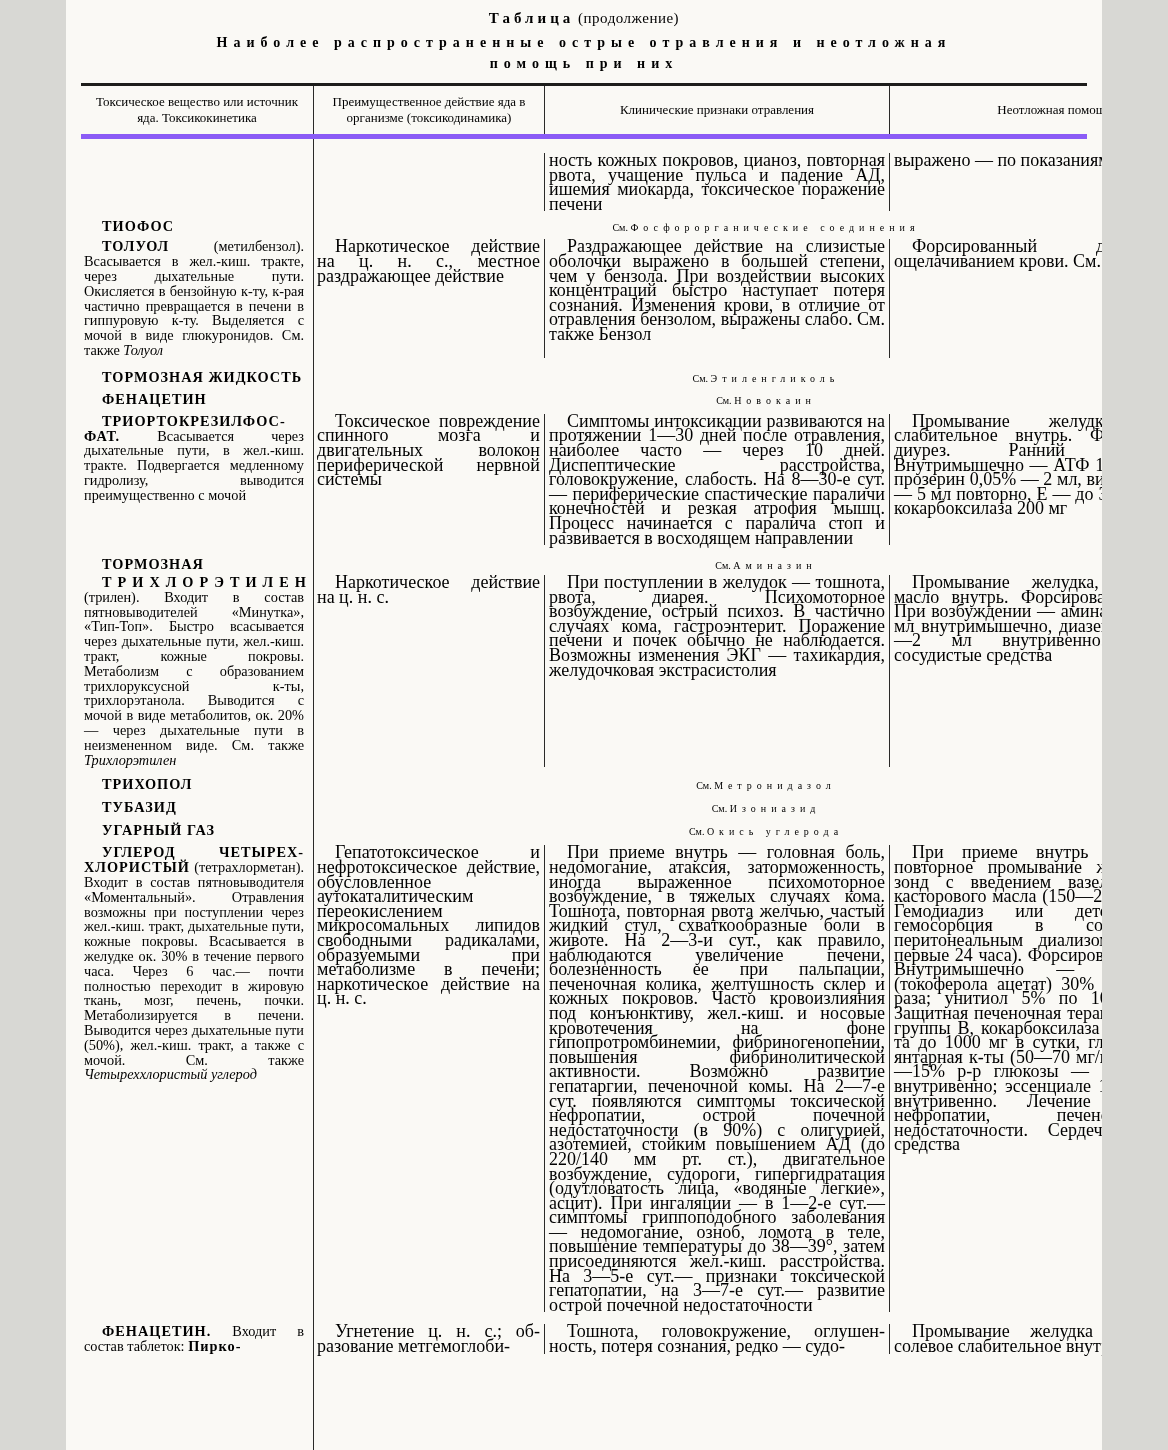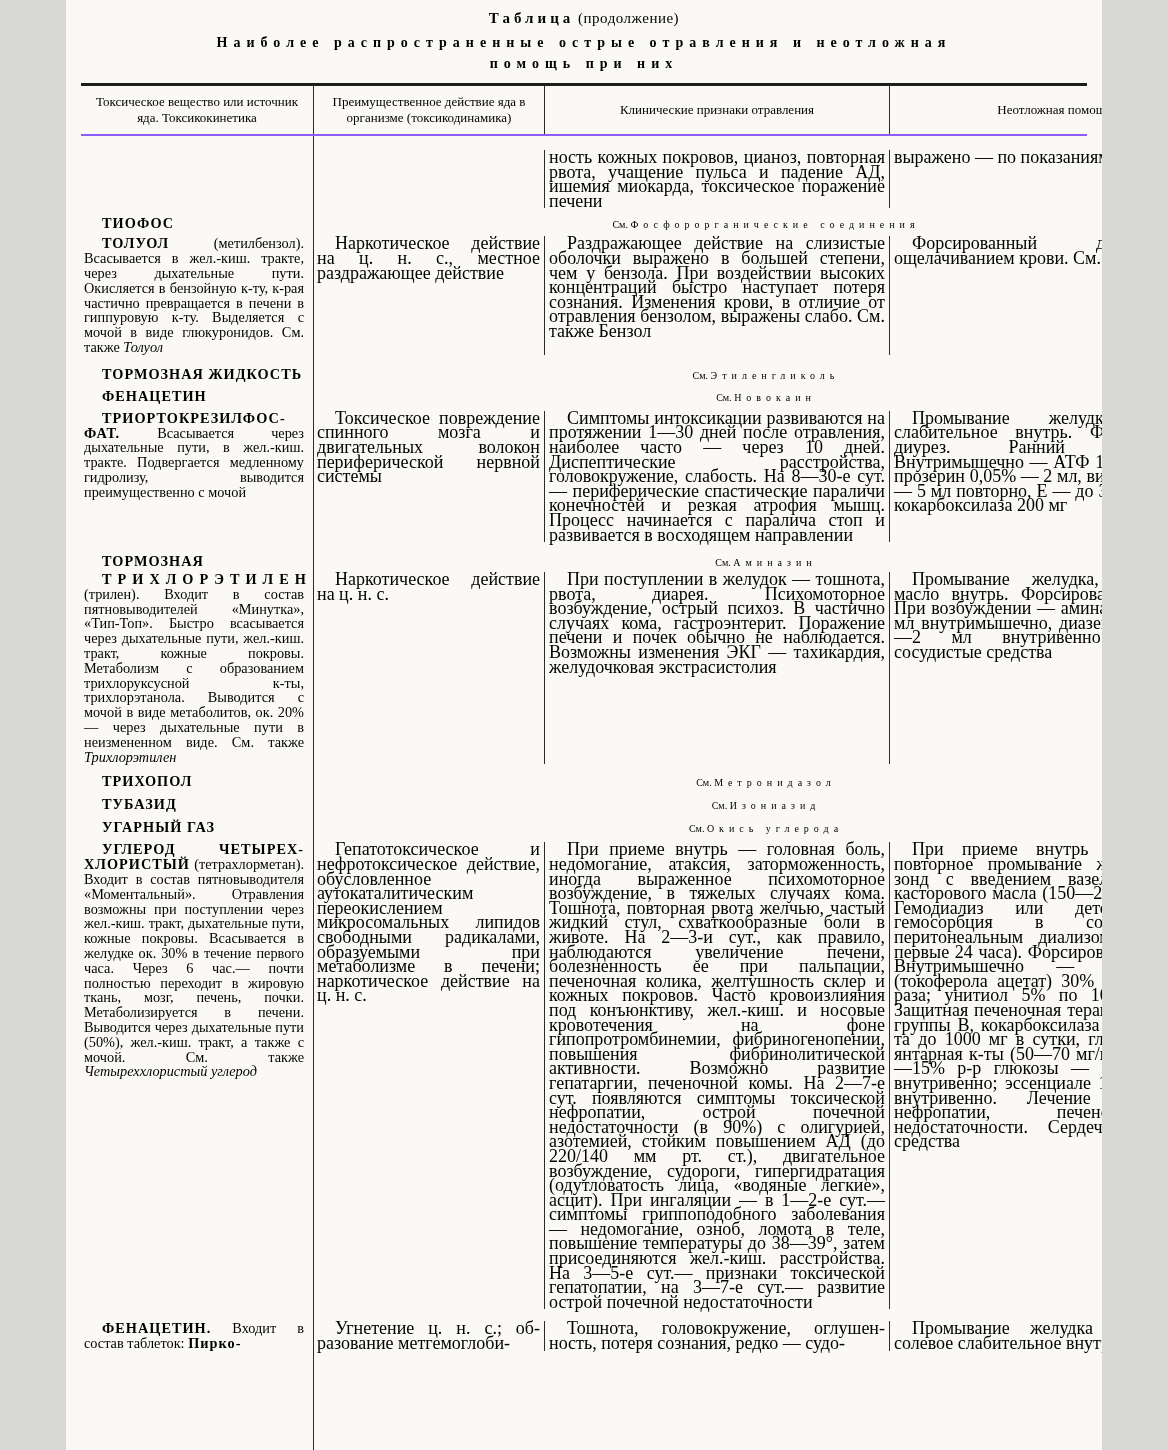--- a/index.html
+++ b/index.html
@@ -12,21 +12,21 @@
   .caption{text-align:center;padding-top:9px;font-size:15px;line-height:18px;}
   .caption .lbl{font-weight:bold;letter-spacing:4px;}
   .caption .note{letter-spacing:0.5px;}
   .title{
     text-align:center;font-weight:bold;font-size:14px;line-height:21px;
     letter-spacing:6px;margin-top:5px;
   }
   .tblhead{
     display:grid;grid-template-columns:232px 231px 345px 330px;
     margin:9px 15px 0 15px;
-    border-top:3px solid #1d1d1b;border-bottom:2px solid #8b5cf6;
+    border-top:3px solid #1d1d1b;border-bottom:5px solid #8b5cf6;
   }
   .hcell{
     font-size:13px;line-height:16px;text-align:center;
     display:flex;align-items:center;justify-content:center;
     padding:8px 10px;
   }
   .hcell + .hcell{border-left:1px solid #2a2a28;}
   .tbody{flex:1 1 auto;position:relative;margin:0 15px;min-height:0;}
   .tbody::before{ 
     content:"";position:absolute;left:232px;top:0;bottom:0;width:1px;background:#2a2a28;

